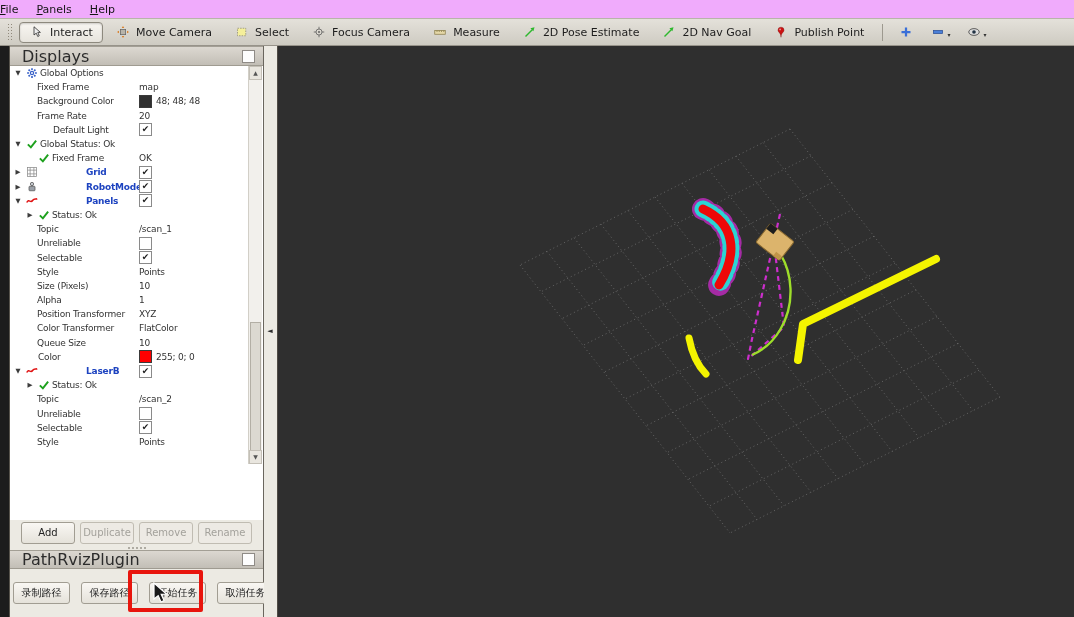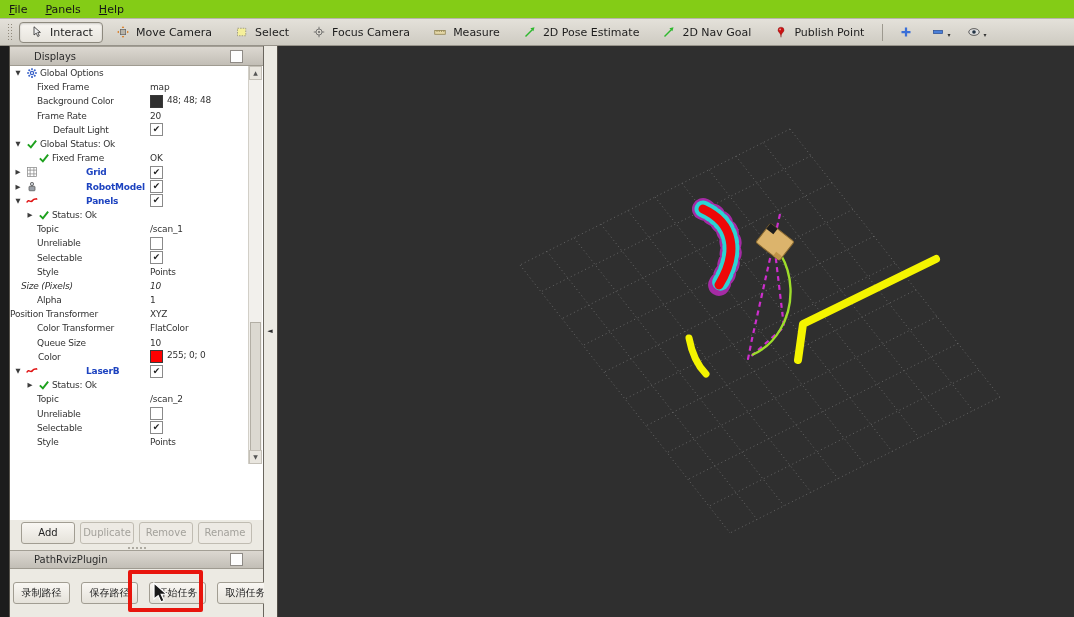--- a/index.html
+++ b/index.html
@@ -1,20 +1,20 @@
 <!DOCTYPE html>
 <html><head>
 <meta charset="utf-8">
 <style>
   html,body{margin:0;padding:0}
   body{width:1074px;height:617px;overflow:hidden;position:relative;
        font-family:"DejaVu Sans","Liberation Sans",sans-serif;background:#2f2f2f;}
   
-  .menubar{height:18px;background:#84cc16;border-bottom:1px solid #b8b4aa;
-           display:flex;align-items:center;gap:18px;padding:0 9px;font-size:11px;color:#161616;}
+  .menubar{height:18px;background:#f0abfc;border-bottom:1px solid #b8b4aa;
+           display:flex;align-items:center;gap:18px;padding:0 0;font-size:11px;color:#161616;}
   .menu-item{display:inline-block;cursor:default}
   .menu-item::first-letter{text-decoration:underline}
   
   .toolbar{height:26px;background:linear-gradient(#e4e1da,#cecbc2);border-bottom:1px solid #97938a;
            display:flex;align-items:center;padding:0 3px;}
   .grip{width:7px;height:18px;margin:0 4px;background-image:radial-gradient(circle,#90897b 34%,transparent 36%);
         background-size:3px 3px;}
   .tool{display:flex;align-items:center;gap:5px;font-size:11px;color:#1d1d1d;padding:3px 9px;margin:0 1px;
         border:1px solid transparent;border-radius:4px;white-space:nowrap;}
   .tool.active{background:linear-gradient(#f8f6f2,#e7e4dd);border:1px solid #8d897e;
@@ -25,30 +25,30 @@
   .mini-tool{display:flex;align-items:center;padding:3px 6px;margin:0 2px;}
   .mini-tool svg{width:14px;height:14px}
   .dd{font-size:6px;color:#333;margin-left:1px;align-self:flex-end;}
   
   .main{display:flex;height:573px;}
   .edge{width:9px;background:#1c1c1c;flex:none;}
   .dock{width:253px;flex:none;background:#eceae3;display:flex;flex-direction:column;
         border-left:1px solid #57534b;border-right:1px solid #6a665e;}
   .panel-header{height:18px;flex:none;background:linear-gradient(#dcd8d1,#c2beb6);
         border-top:1px solid #a39f95;border-bottom:1px solid #9f9b91;
-        display:flex;align-items:center;gap:4px;padding:0 20px;font-size:10px;color:#2c2c2c;}
+        display:flex;align-items:center;gap:4px;padding:0 8px;font-size:16px;color:#2c2c2c;}
   .float-btn{margin-left:auto;width:11px;height:11px;background:#fdfdfd;border:1px solid #8f8b86;flex:none;}
   .tree{position:relative;height:454px;flex:none;background:#fff;overflow:hidden;}
   .row{height:14.2px;display:flex;align-items:center;font-size:9px;letter-spacing:-.2px;color:#333;position:relative;}
   .row .arrow{width:12px;flex:none;font-size:6.5px;color:#3c3c3c;text-align:center;}
   .ticon{width:16px;height:12px;flex:none;display:flex;align-items:center;justify-content:center;}
   .ticon svg{width:12px;height:12px}
   .lbl{white-space:nowrap;}
   .lbl.blue{color:#1d43c0;font-weight:bold;padding-left:46px;}
-  .val{position:absolute;left:140px;display:flex;align-items:flex-start;gap:4px;color:#333;}
+  .val{position:absolute;left:129px;display:flex;align-items:center;gap:4px;color:#333;}
   .checkbox{width:11px;height:11px;background:#fff;border:1px solid #8a8a8a;font-size:9px;line-height:10px;
         text-align:center;color:#1c1c1c;flex:none;}
   .swatch{width:11px;height:11px;border:1px solid #3a3a3a;display:inline-block;flex:none;}
   .scrollbar{position:absolute;right:1px;top:0;width:13px;height:398px;background:#f2f0ec;
         border-left:1px solid #d2cfc7;}
   .sb-btn{height:12px;background:#e9e6df;border:1px solid #c4c0b7;font-size:6px;color:#555;
         text-align:center;line-height:11px;}
   .sb-btn.down{position:absolute;bottom:0;left:0;right:0;}
   .sb-thumb{position:absolute;left:1px;right:1px;top:256px;height:128px;background:#dcd9d1;
         border:1px solid #b3afa5;}
@@ -329,33 +329,33 @@
             <span class="val">
               <span class="checkbox">✔</span>
             </span>
           </div>
           <div class="row" style="padding-left: 27px;">
             <span class="lbl">Style</span>
             <span class="val">
               <span>Points</span>
             </span>
           </div>
-          <div class="row" style="padding-left: 11px; font-style: italic;">
+          <div class="row" style="padding-left: 27px;">
             <span class="lbl">Size (Pixels)</span>
             <span class="val">
               <span>10</span>
             </span>
           </div>
           <div class="row" style="padding-left: 27px;">
             <span class="lbl">Alpha</span>
             <span class="val">
               <span>1</span>
             </span>
           </div>
-          <div class="row" style="">
+          <div class="row" style="padding-left: 27px;">
             <span class="lbl">Position Transformer</span>
             <span class="val">
               <span>XYZ</span>
             </span>
           </div>
           <div class="row" style="padding-left: 27px;">
             <span class="lbl">Color Transformer</span>
             <span class="val">
               <span>FlatColor</span>
             </span>

